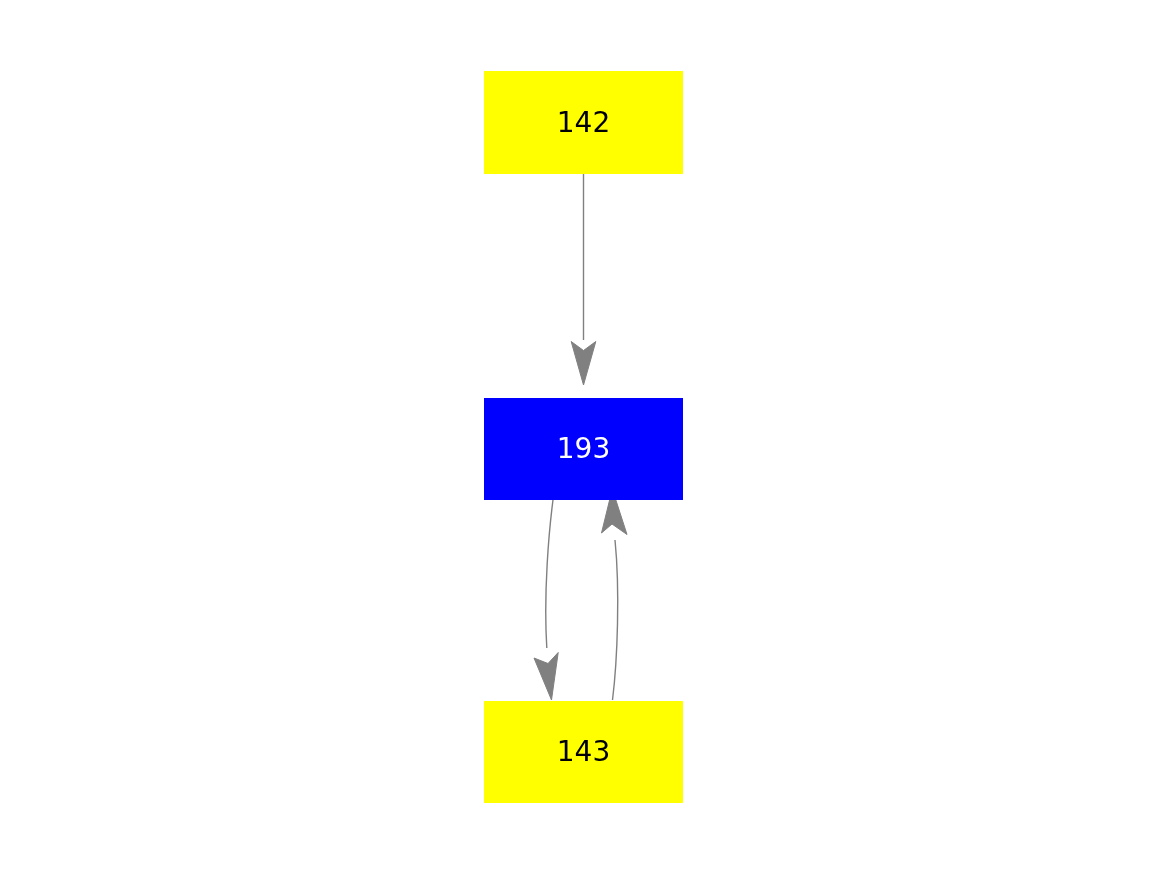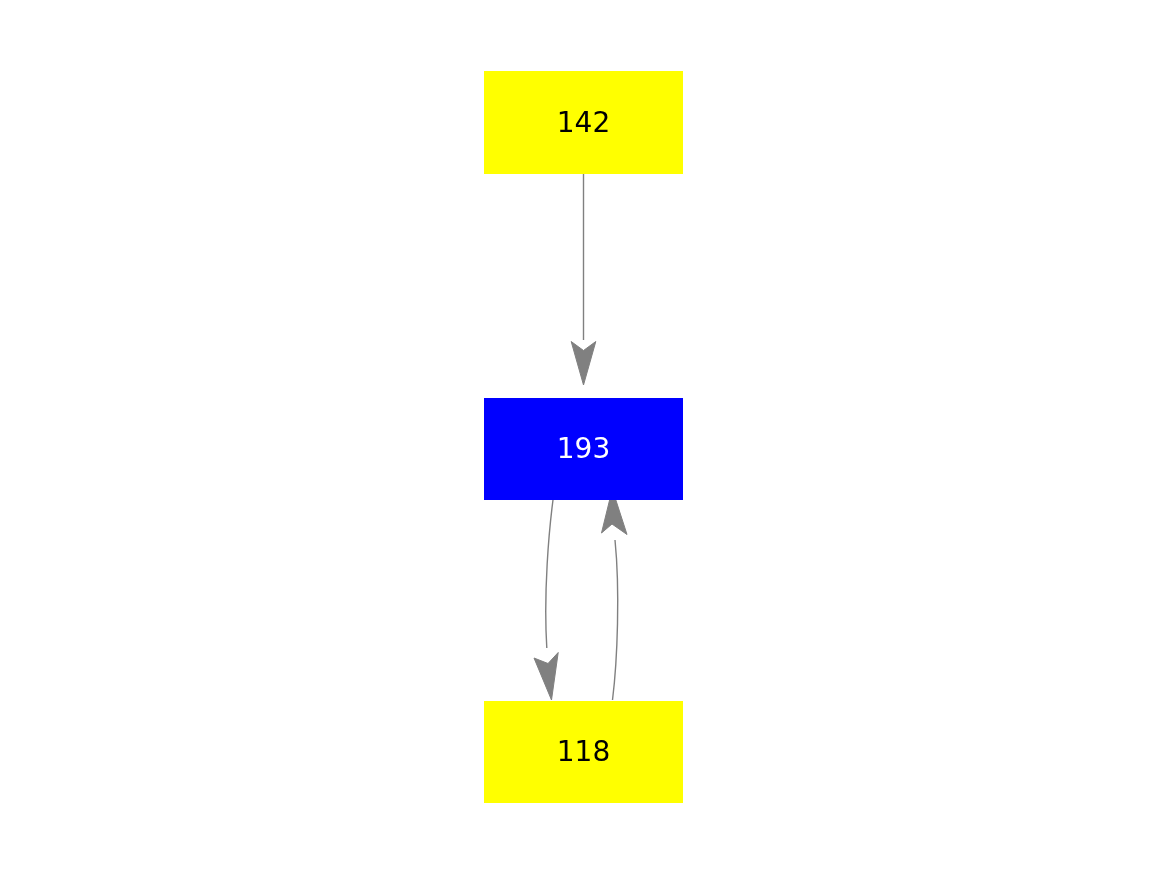--- a/index.html
+++ b/index.html
@@ -91,16 +91,16 @@
 
   <div class="node" id="node-142">
     <span class="node-label">142</span>
   </div>
 
   <div class="node" id="node-193">
     <span class="node-label">193</span>
   </div>
 
   <div class="node" id="node-143">
-    <span class="node-label">118</span>
+    <span class="node-label">143</span>
   </div>
 
 </div>
 
 </body></html>

